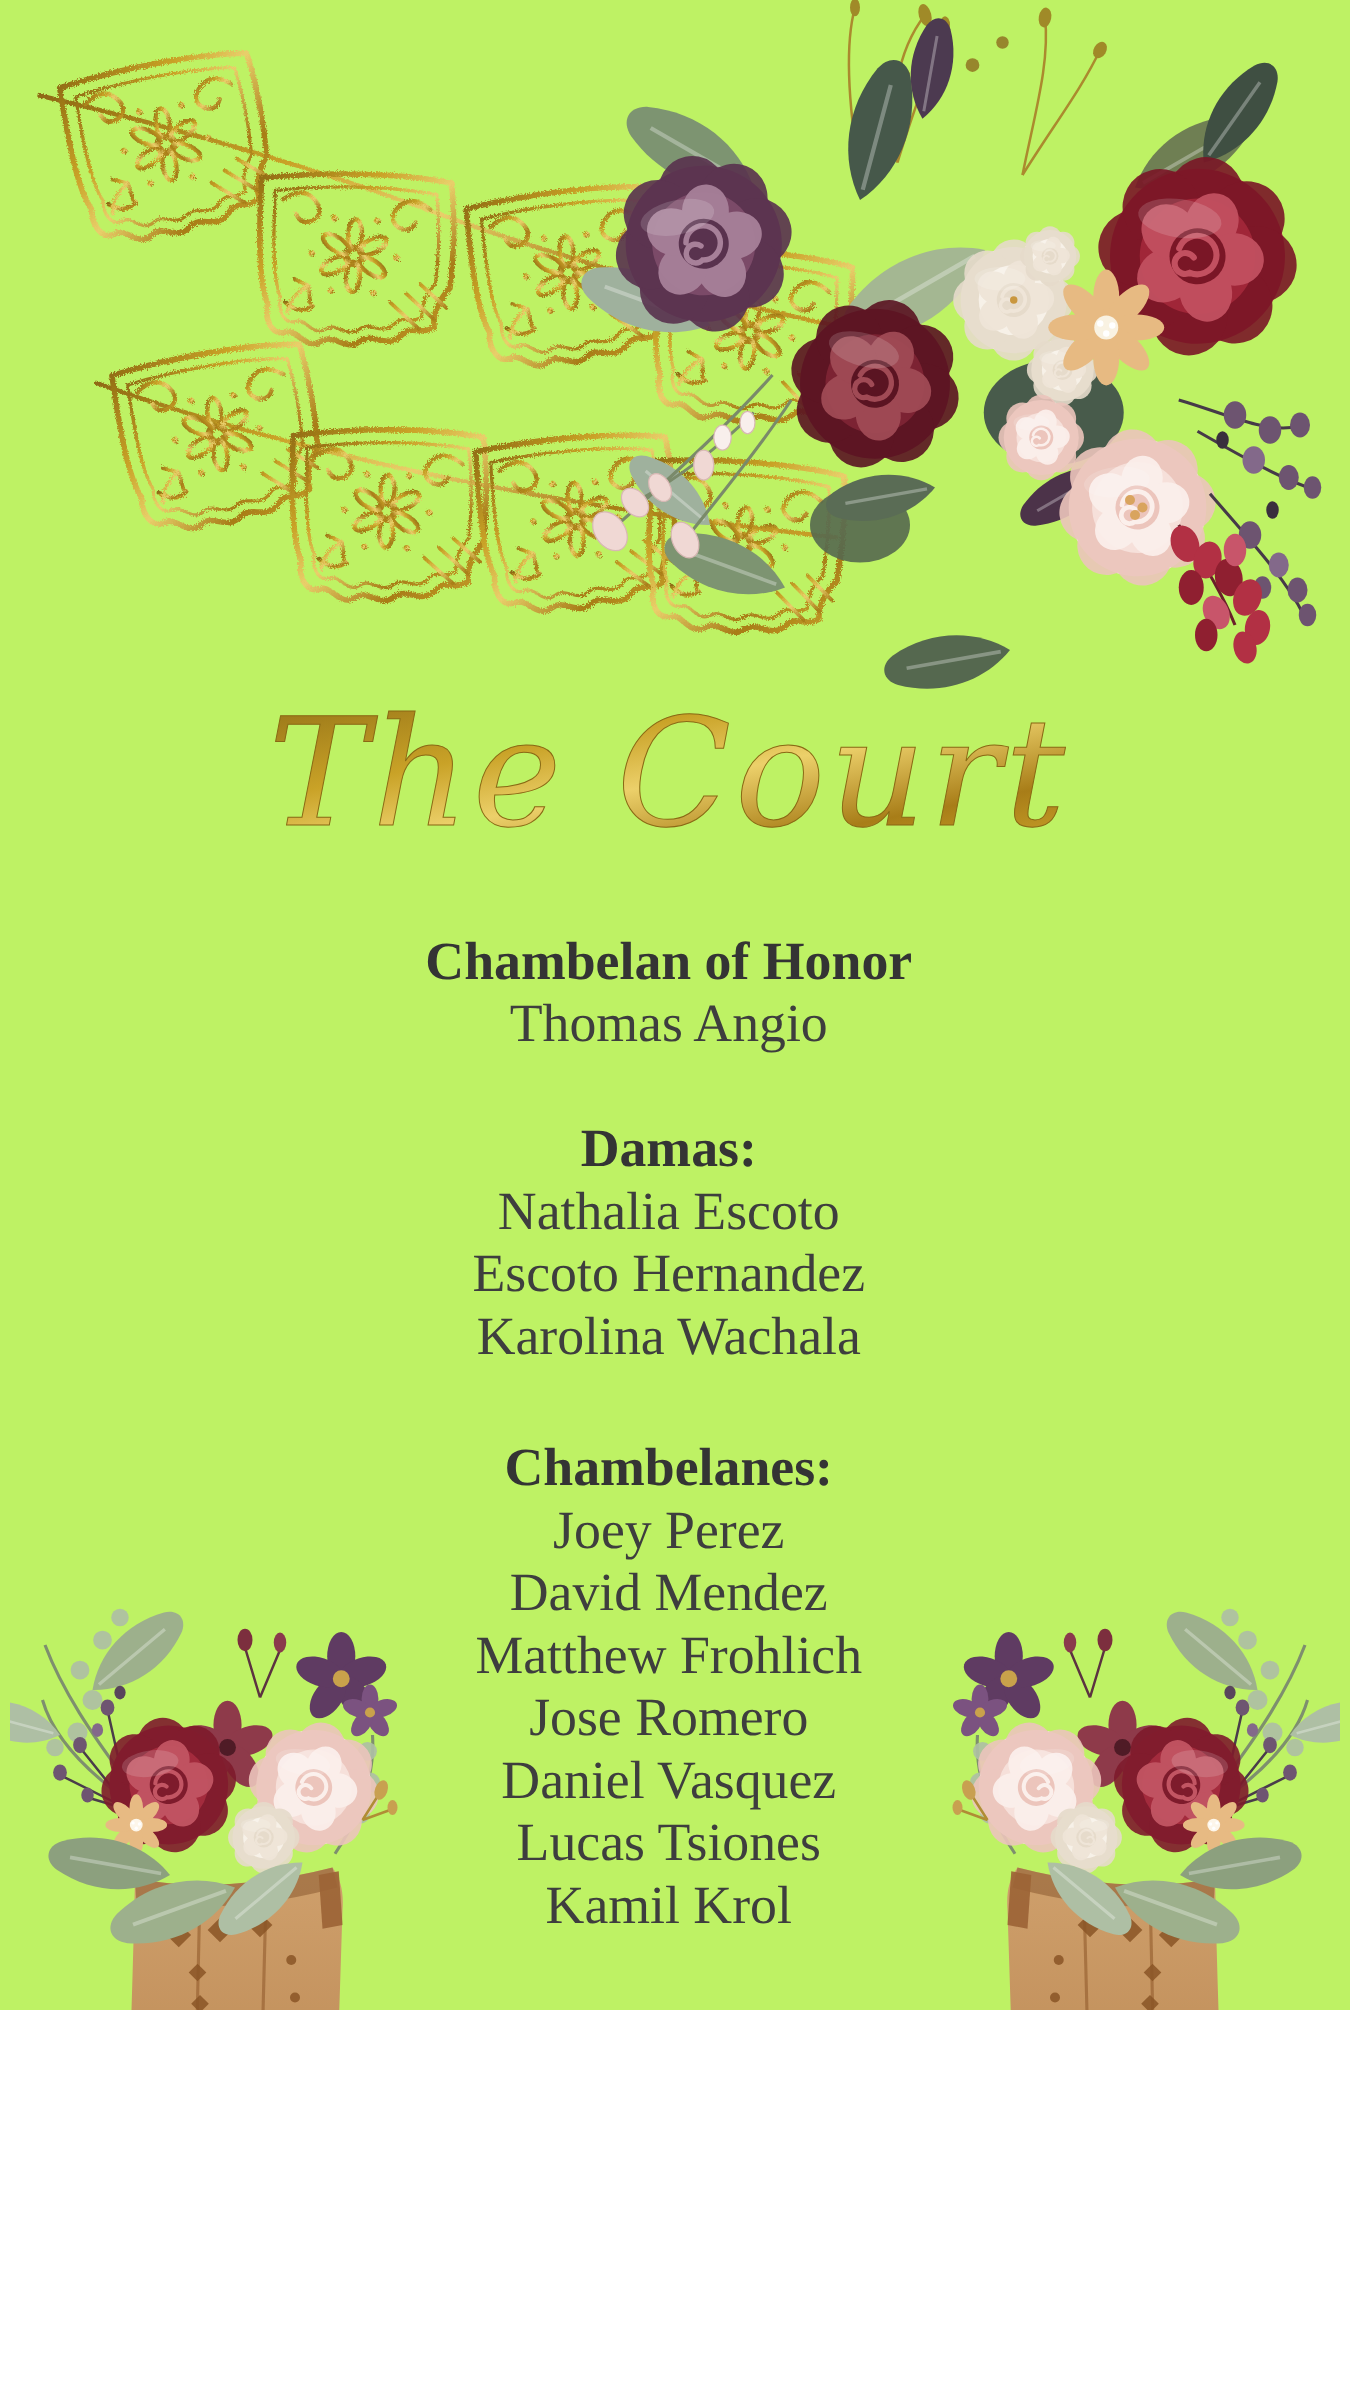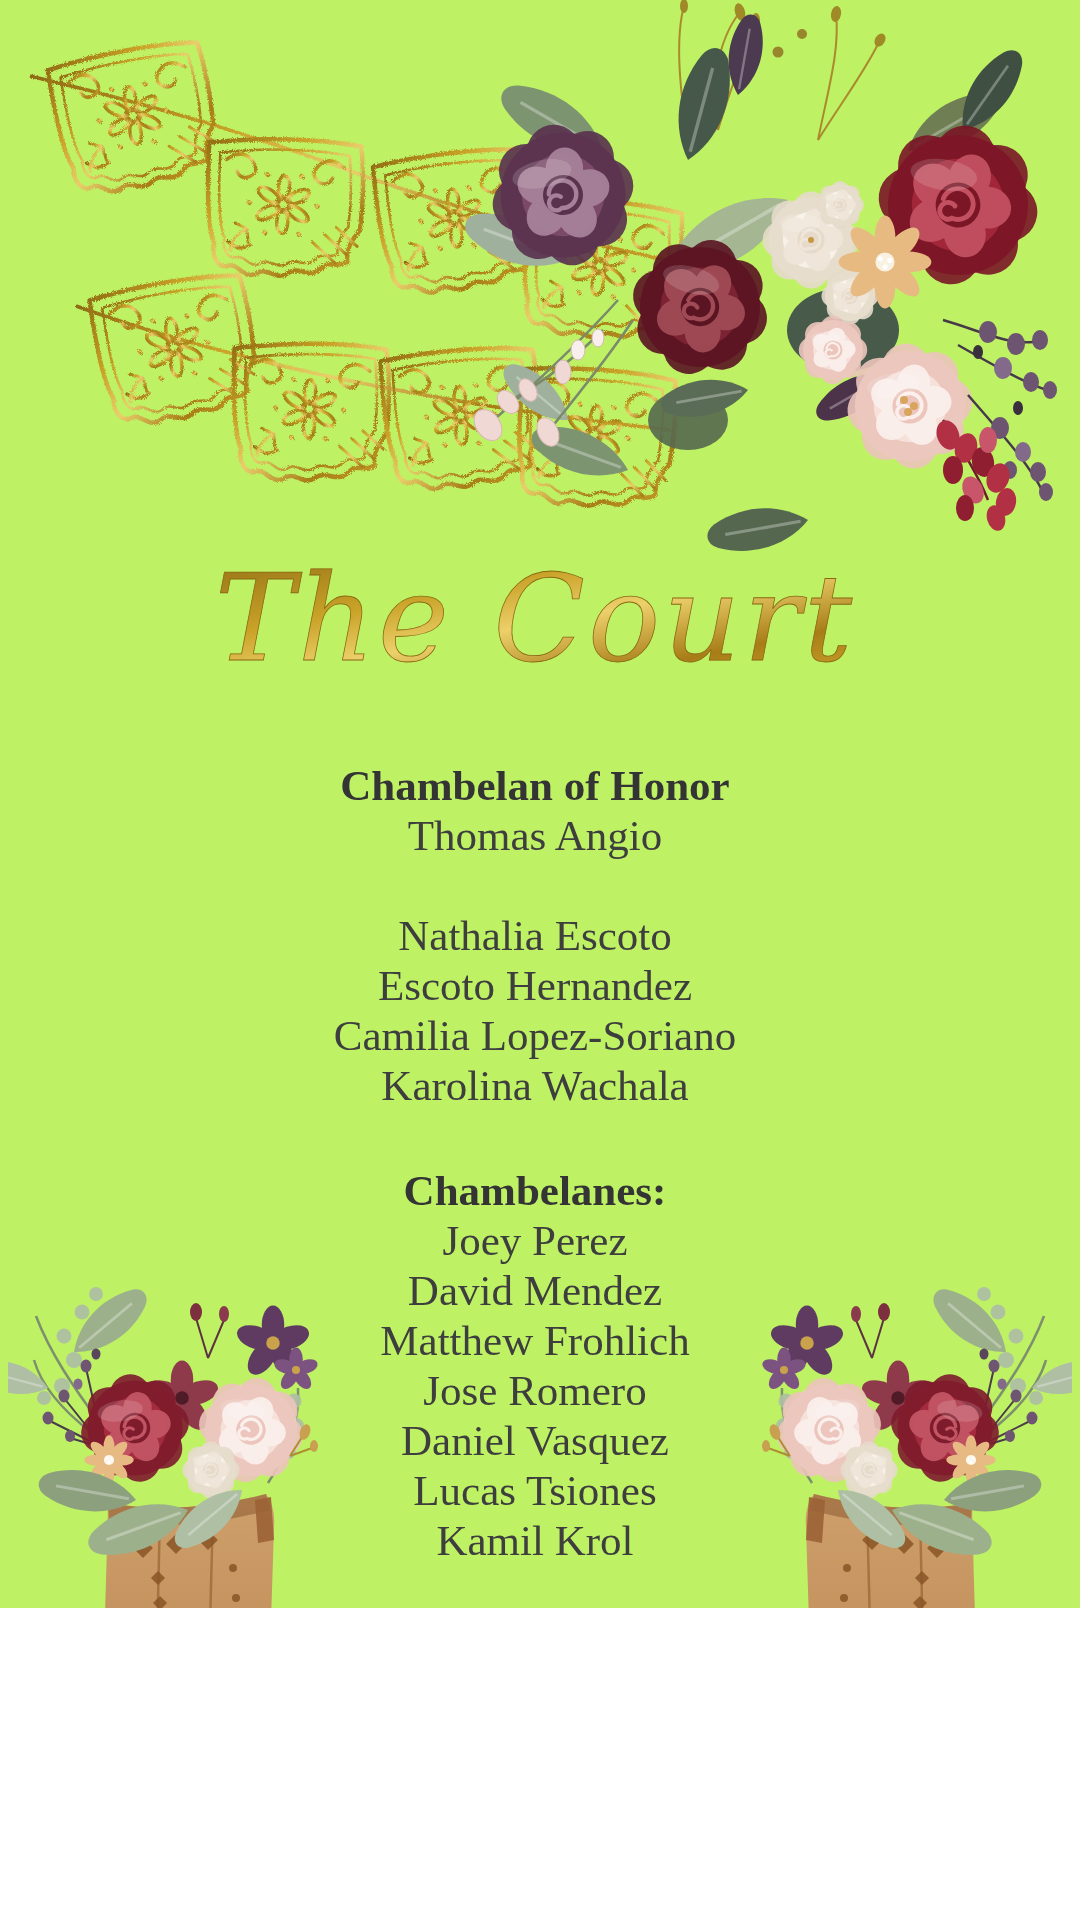--- a/index.html
+++ b/index.html
@@ -7,21 +7,21 @@
         font-family:"Liberation Serif",serif;}
   .deco{position:absolute;}
   .banner{left:10px;top:38px;width:695px;height:475px;}
   .bouquet{left:388px;top:0;width:692px;height:575px;}
   .title-svg{left:0;top:538px;width:1080px;height:175px;}
   .title-text{font-family:"DejaVu Serif",serif;font-style:italic;font-size:120px;letter-spacing:3px;}
   .court{position:absolute;left:35px;top:745px;width:1000px;text-align:center;
          color:#3e3e3e;font-size:43px;line-height:50px;}
   .court .heading{font-weight:bold;color:#343434;}
   .court section{margin:0;padding:0;}
-  .court section.s1{margin-top:16px;}
+  .court section.s1{margin-top:0;}
   .court section.s2{margin-top:50px;}
   .court section.s3{margin-top:55px;}
   .boot{left:8px;top:1248px;width:322px;height:662px;}
   .boot.right{left:750px;}
 </style>
 </head>
 <body>
 
 <div class="page">
 
@@ -362,23 +362,23 @@
   <svg class="deco title-svg" viewBox="0 0 1080 175">
     <text class="title-text" x="535" y="122" text-anchor="middle" fill="url(#tgrad)" stroke="#8a6914" stroke-width="0.8">The Court</text>
   </svg>
 
   <div class="court">
       <section class="s1">
         <div class="heading">Chambelan of Honor</div>
         <div class="name">Thomas Angio</div>
       </section>
       <section class="s2">
+        <div class="heading">Damas:</div>
         <div class="name">Nathalia Escoto</div>
         <div class="name">Escoto Hernandez</div>
-        <div class="name">Camilia Lopez-Soriano</div>
         <div class="name">Karolina Wachala</div>
       </section>
       <section class="s3">
         <div class="heading">Chambelanes:</div>
         <div class="name">Joey Perez</div>
         <div class="name">David Mendez</div>
         <div class="name">Matthew Frohlich</div>
         <div class="name">Jose Romero</div>
         <div class="name">Daniel Vasquez</div>
         <div class="name">Lucas Tsiones</div>

